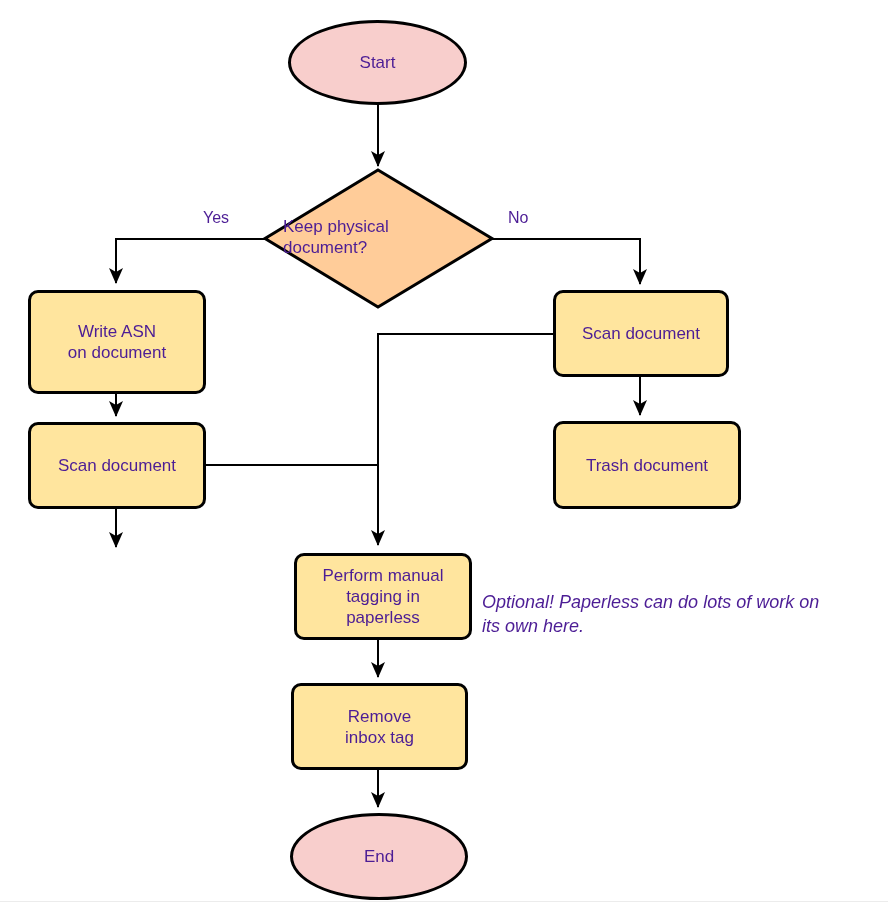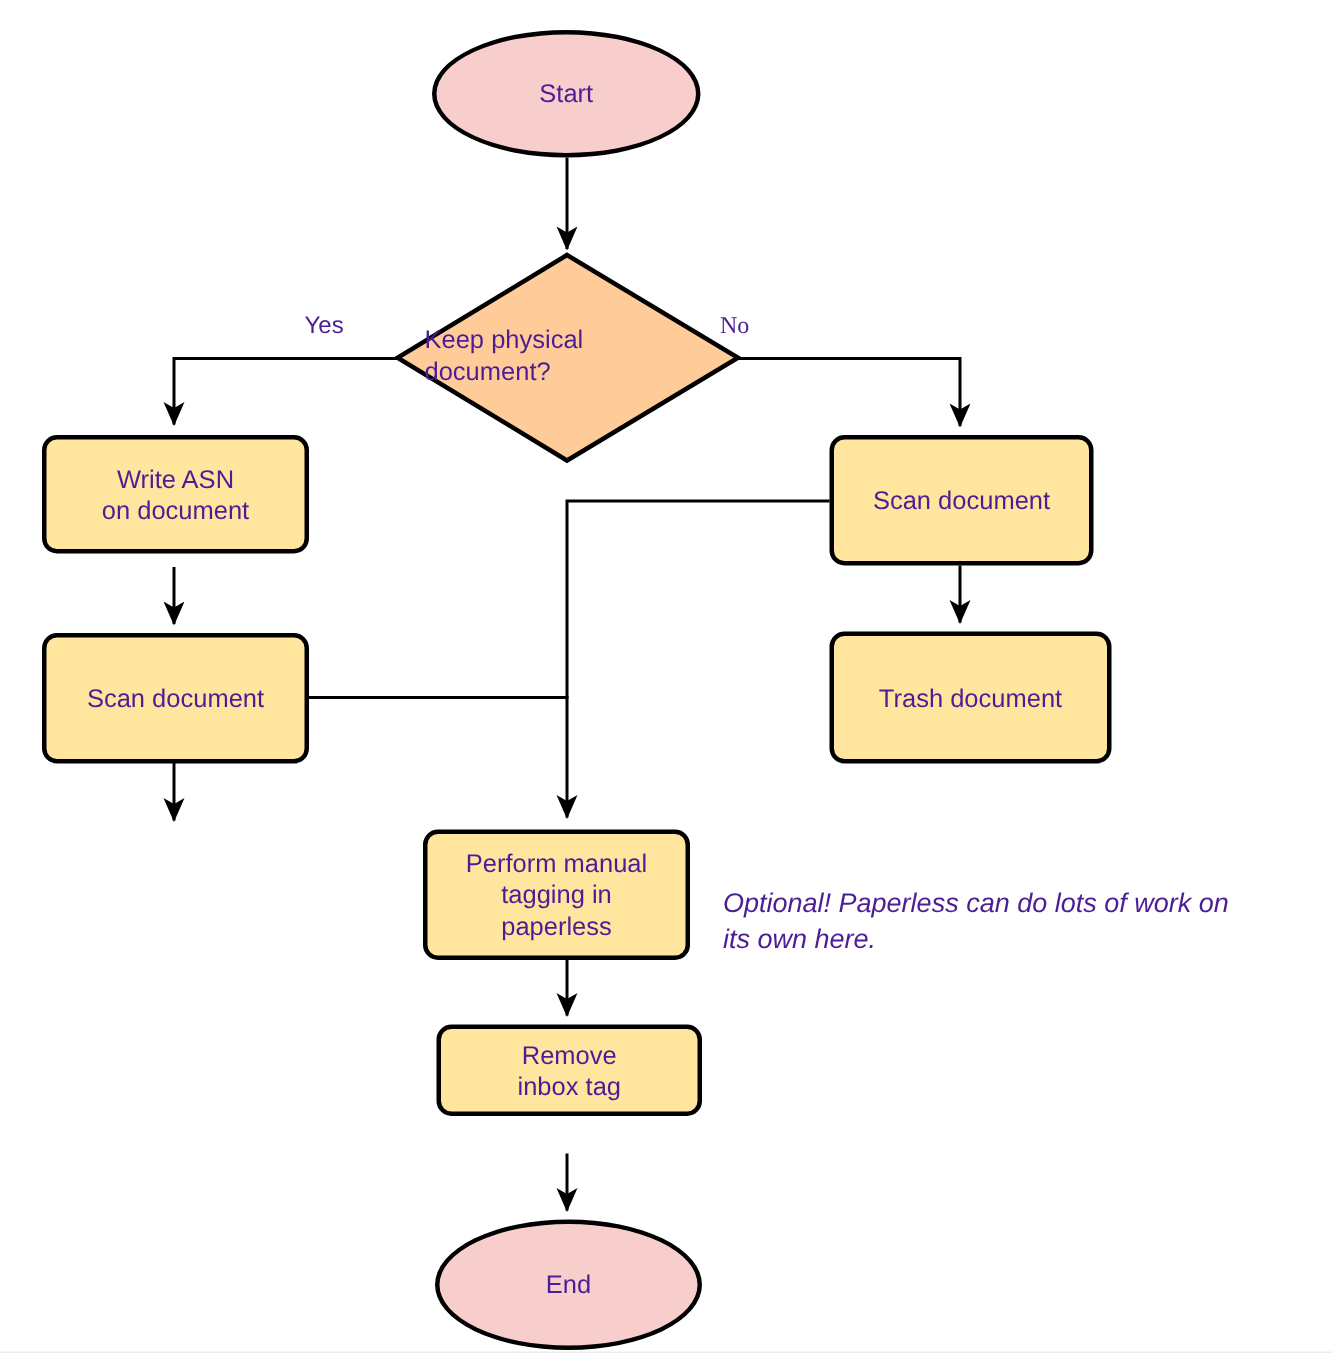--- a/index.html
+++ b/index.html
@@ -24,30 +24,30 @@
   .edge-label{
     position:absolute;width:50px;text-align:left;font-size:16px;line-height:18px;
   }
   .note{
     position:absolute;left:482px;top:590px;width:402px;
     font-style:italic;font-size:18px;line-height:24px;white-space:pre-line;
   }
   .bottom-hairline{position:absolute;left:0;top:901px;width:888px;height:1px;background:#ececec;}
   
   #n-start   {left:288px;top:20px; width:179px;height:85px;}
-  #n-write   {left:28px; top:290px;width:178px;height:79px;}
+  #n-write   {left:28px; top:290px;width:178px;height:104px;}
   #n-scan-l  {left:28px; top:422px;width:178px;height:87px;}
   #n-archive {left:28px; top:553px;width:178px;height:87px;}
   #n-scan-r  {left:553px;top:290px;width:176px;height:87px;}
   #n-trash   {left:553px;top:421px;width:188px;height:88px;}
-  #n-tagging {left:282px;top:553px;width:178px;height:87px;}
-  #n-remove  {left:291px;top:683px;width:177px;height:61px;text-align:center;}
+  #n-tagging {left:294px;top:553px;width:178px;height:87px;}
+  #n-remove  {left:291px;top:683px;width:177px;height:87px;text-align:center;}
   #n-end     {left:290px;top:813px;width:178px;height:87px;}
   #lbl-yes{left:203px;top:209px;}
-  #lbl-no {left:480px;top:209px;font-family:Liberation Serif, serif;}
+  #lbl-no {left:508px;top:209px;}
 </style>
 </head>
 <body>
 
 <div class="stage">
 
   <svg class="edges-layer" viewBox="0 0 888 907" xmlns="http://www.w3.org/2000/svg">
     <defs>
       <marker id="arrow" markerUnits="userSpaceOnUse" markerWidth="18" markerHeight="16" refX="15" refY="7" orient="auto">
         <path d="M0,0 L16,7 L0,14 L4,7 Z" fill="#000"></path>

